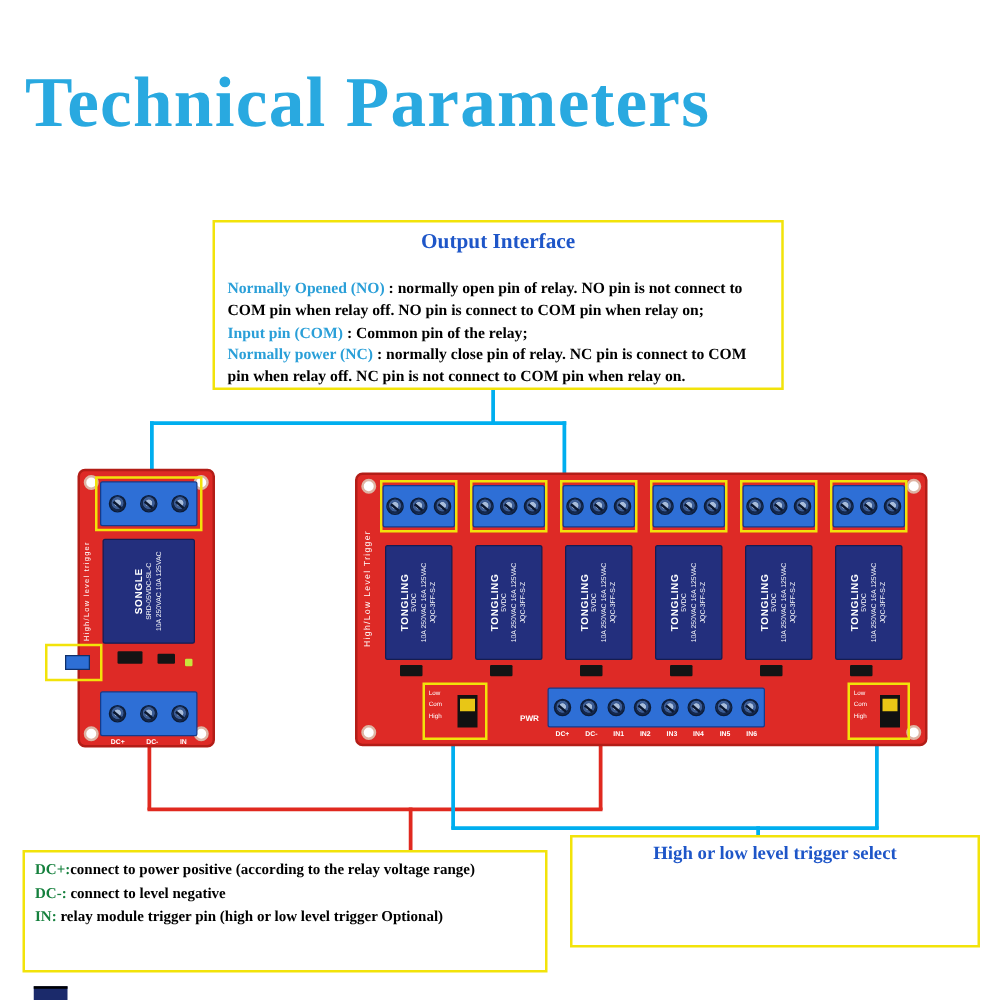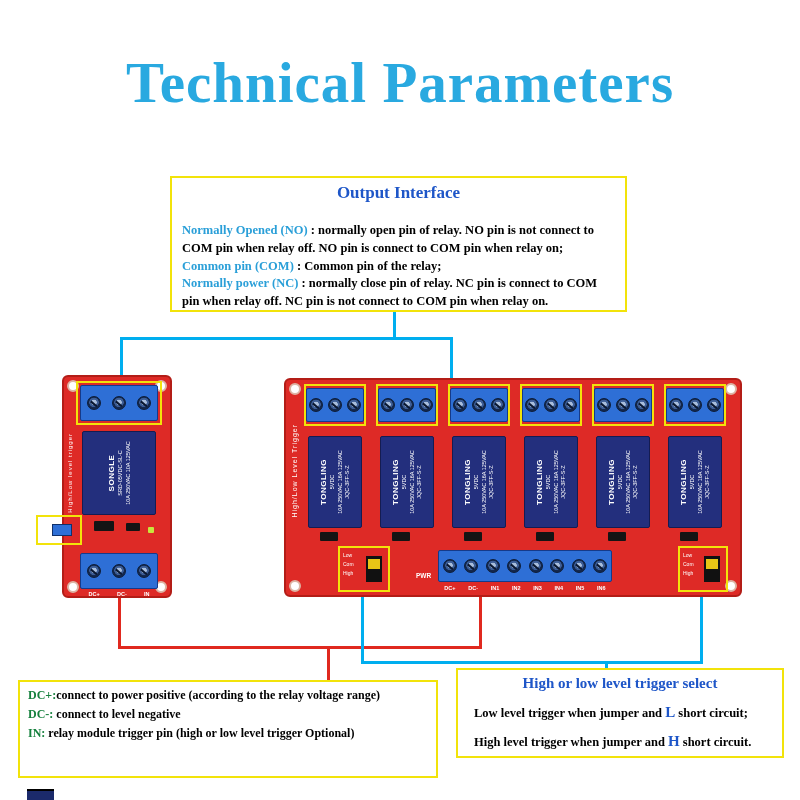--- a/index.html
+++ b/index.html
@@ -2,22 +2,22 @@
 <html><head>
 <meta charset="utf-8">
 <style>
   * { margin:0; padding:0; box-sizing:border-box; }
   html,body { background:#fff; }
   body { width:800px; height:800px; font-family:"Liberation Serif", serif; }
   #stage { position:relative; width:800px; height:800px; background:#fff; overflow:hidden; }
   .abs { position:absolute; }
 
   
-  #title { position:absolute; top:50px; left:0; width:100%; text-align:center;
-           font-size:57px; font-weight:bold; color:#29A9E0; letter-spacing:1px; }
+  #title { position:absolute; top:50px; left:0; width:100%; text-align:left;
+           font-size:57px; font-weight:bold; color:#29A9E0; letter-spacing:1px;padding-left:20px; }
 
   
   .line { position:absolute; }
   .lcyan { background:#00AEEF; }
   .lred  { background:#E0291F; }
 
   
   .callout { position:absolute; border:2px solid #F2E30A; background:#fff; }
   .callout h2 { text-align:center; color:#1E56C8; font-weight:bold; margin-top:5px; }
   #output-box h2 { font-size:17px; }
@@ -103,21 +103,21 @@
   <div class="line lcyan" style="left:361px;top:661px;width:342px;height:3px"></div>
   <div class="line lcyan" style="left:700px;top:590px;width:3px;height:73px"></div>
   <div class="line lcyan" style="left:605px;top:661px;width:3px;height:23px"></div>
 
   <div id="title">Technical Parameters</div>
 
   <div id="output-box" class="callout" style="left:170px;top:176px;width:457px;height:136px">
     <h2>Output Interface</h2>
     <div class="body">
       <span class="lead-cyan">Normally Opened (NO)</span><span> : normally open pin of relay.  NO pin is not connect to COM pin when relay off. NO pin is connect to COM pin when relay on;</span><br>
-      <span class="lead-cyan">Common pin (COM)</span><span> : Common pin of the relay;</span><br>
+      <span class="lead-cyan">Input pin (COM)</span><span> : Common pin of the relay;</span><br>
       <span class="lead-cyan">Normally power (NC)</span><span> : normally close pin of relay. NC pin is connect to COM pin when relay off. NC pin is not connect to COM pin when relay on.</span>
     </div>
   </div>
 
   <div id="module1" class="pcb" style="left:62px;top:375px;width:110px;height:223px">
     <div class="hole tl"></div>
     <div class="hole tr"></div>
     <div class="hole bl"></div>
     <div class="hole br"></div>
 
@@ -313,21 +313,17 @@
   <div id="input-box" class="callout" style="left:18px;top:680px;width:420px;height:98px">
     <div class="body">
       <span class="lead-blue">DC+:</span><span>connect to power positive (according to the relay voltage range)</span><br>
       <span class="lead-blue">DC-:</span><span> connect to level negative</span><br>
       <span class="lead-blue">IN:</span><span> relay module trigger pin (high or low level trigger Optional)</span>
     </div>
   </div>
 
   <div id="trigger-box" class="callout" style="left:456px;top:668px;width:328px;height:90px">
     <h2>High or low level trigger select</h2>
-    <div class="body">
-      <span>Low level trigger when jumper and </span><span class="key">L</span><span> short circuit;</span><br>
-      <span>High level trigger when jumper and </span><span class="key">H</span><span> short circuit.</span>
-    </div>
   </div>
 
   <div id="partial-corner"></div>
 
 </div>
 
 </body></html>

